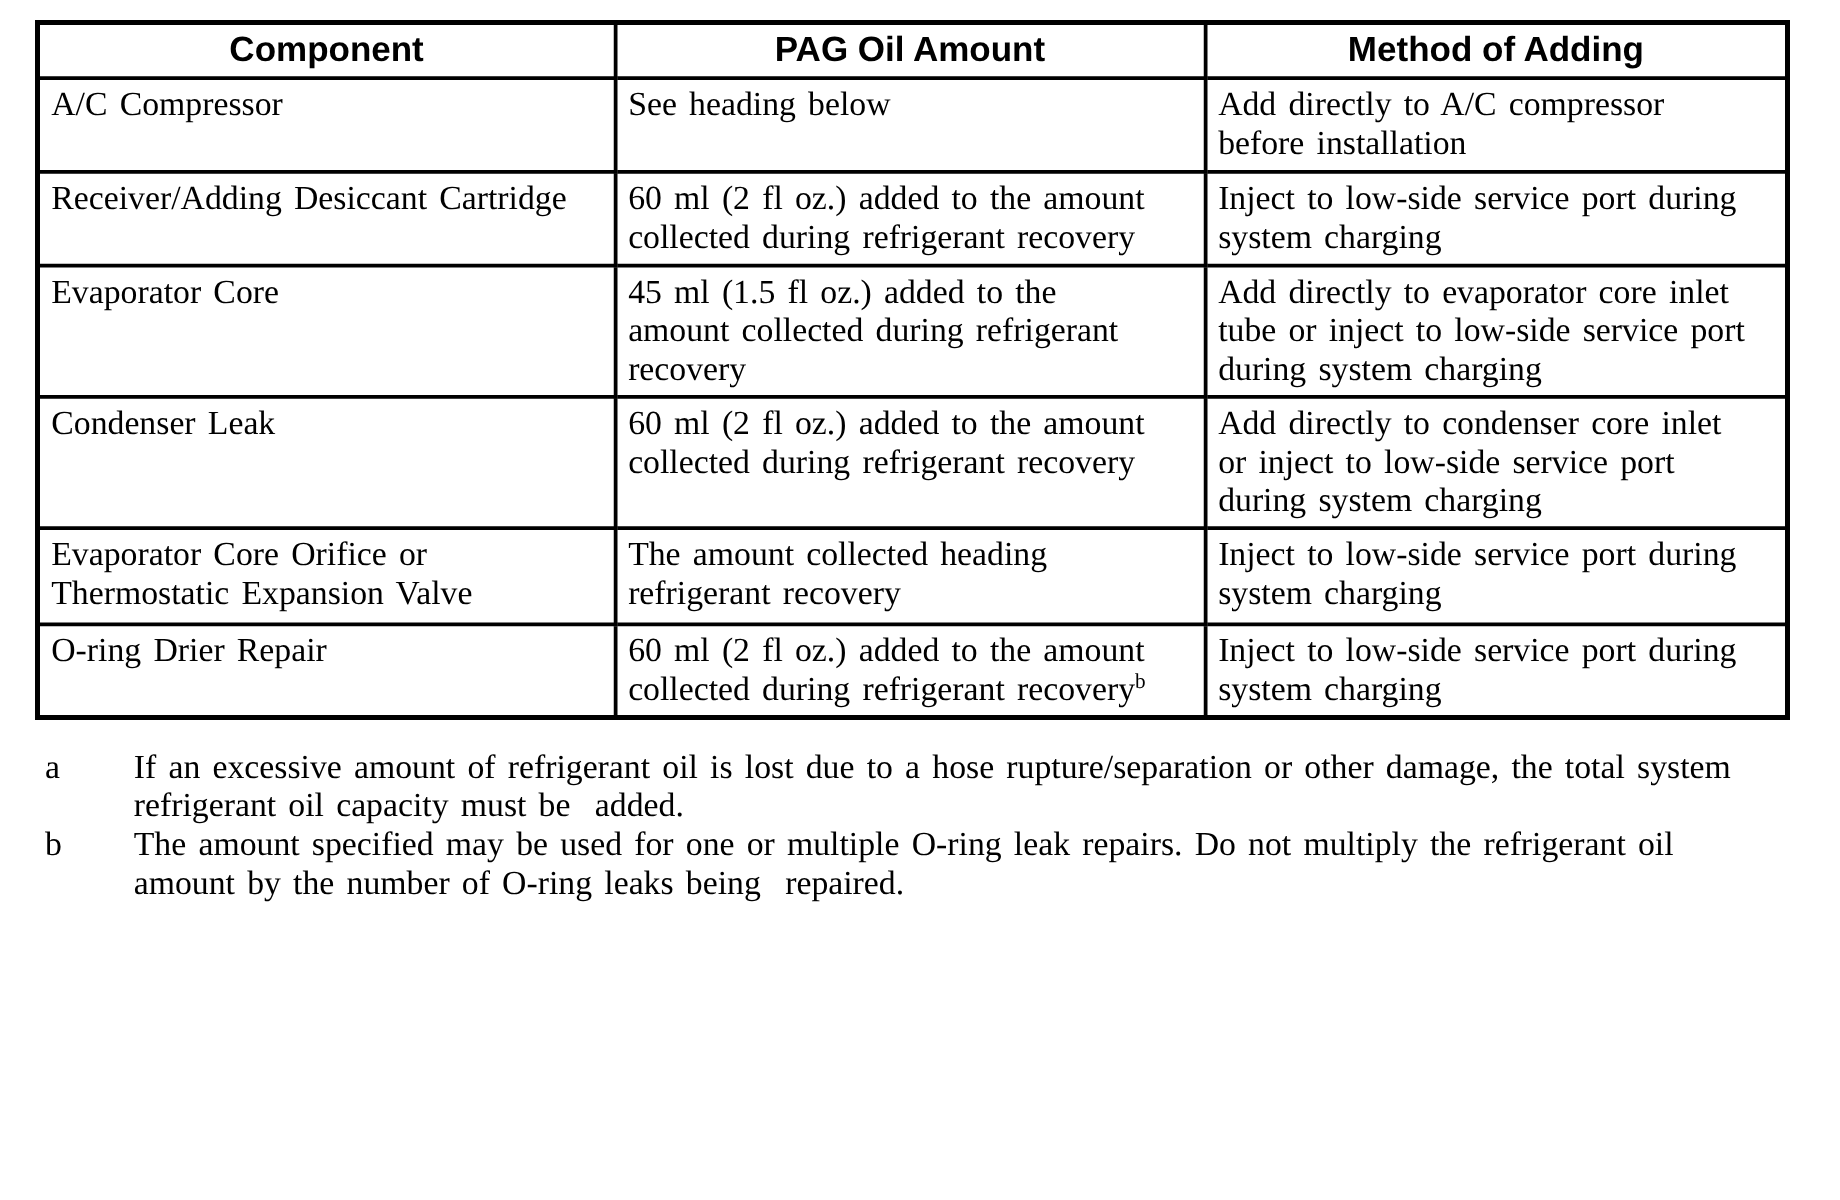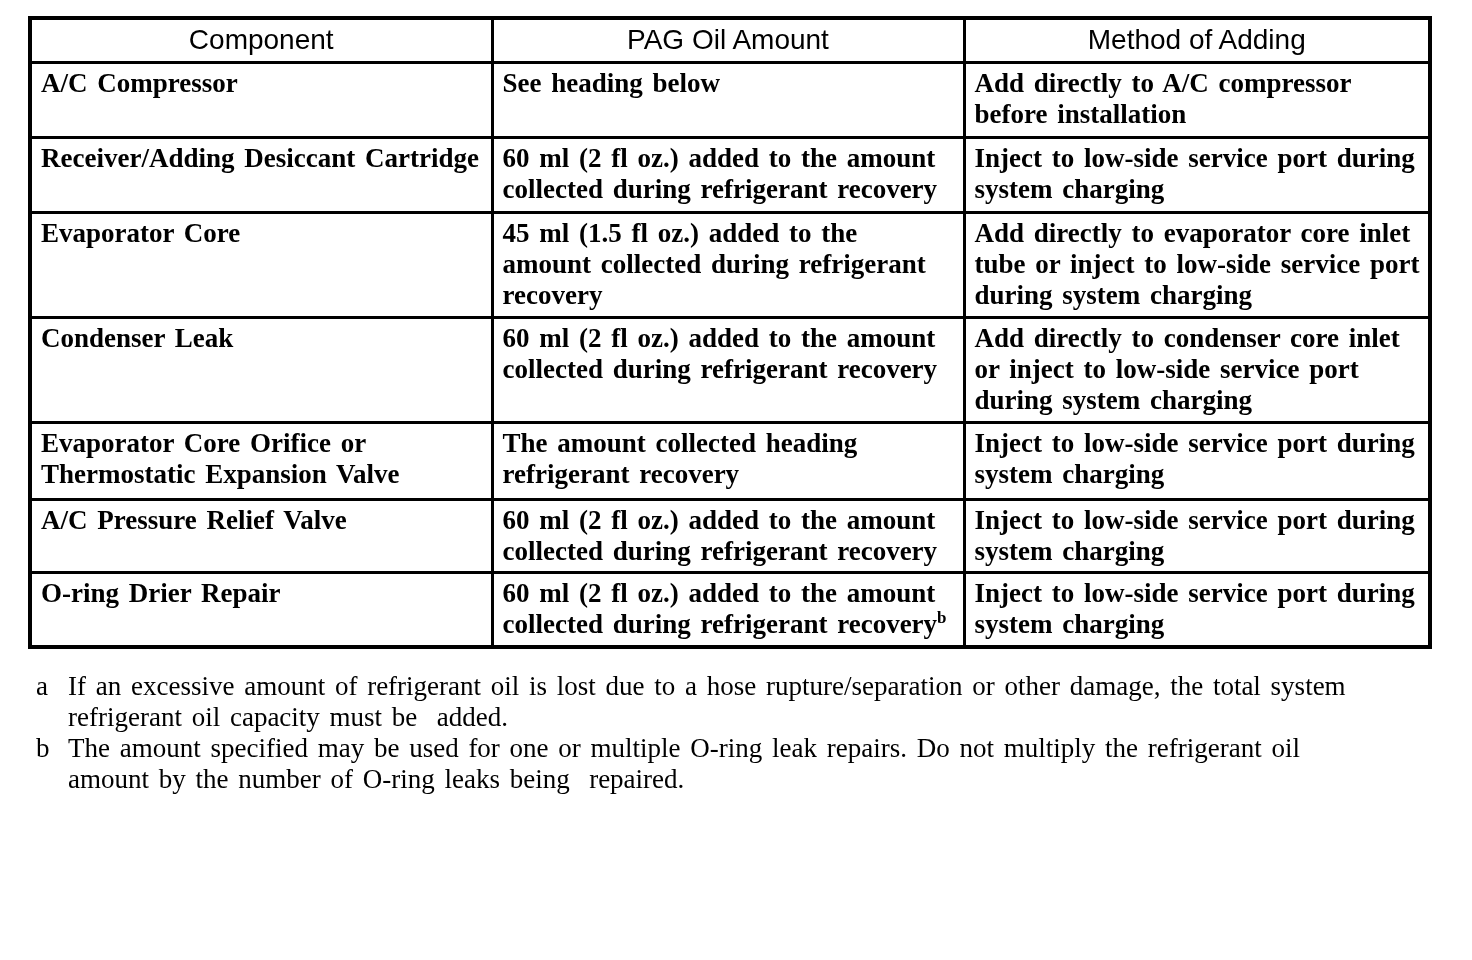--- a/index.html
+++ b/index.html
@@ -26,32 +26,31 @@
   }
   col.c1 { width: 462px; }
   col.c2 { width: 472px; }
   col.c3 { width: 466px; }
   th, td {
     border: 3px solid #000;
     overflow: hidden;
   }
   th {
     font-family: "Liberation Sans", sans-serif;
-    font-weight: normal;
+    font-weight: bold;
     font-size: 28px;
     text-align: center;
     vertical-align: middle;
     padding: 2px 4px;
     line-height: 32px;
   }
   td {
     vertical-align: top;
     padding: 4px 8px 4px 9px;
     line-height: 31px;
-    font-weight: bold;
   }
   .cell-text {
     white-space: pre-wrap;
     word-spacing: 3px;
   }
   sup.fn-ref {
     font-size: 17px;
     line-height: 0;
     vertical-align: super;
   }
@@ -73,20 +72,21 @@
   }
   .footnote-marker {
     flex: 0 0 40px;
     padding-left: 8px;
     box-sizing: border-box;
   }
   .footnote-text {
     flex: 1 1 auto;
     white-space: pre-wrap;
     word-spacing: 3px;
+    margin-left: 39px;
   }
 </style>
 </head>
 <body>
 
 <div class="page">
 
   <table class="oil-table">
     <colgroup>
       <col class="c1">
@@ -132,27 +132,20 @@
 during system charging</span></td>
       </tr>
       <tr class="h77">
         <td><span class="cell-text">Evaporator Core Orifice or
 Thermostatic Expansion Valve</span></td>
         <td><span class="cell-text">The amount collected heading
 refrigerant recovery</span><sup class="fn-ref"></sup></td>
         <td><span class="cell-text">Inject to low-side service port during
 system charging</span></td>
       </tr>
-      <tr class="h73">
-        <td><span class="cell-text">A/C Pressure Relief Valve</span></td>
-        <td><span class="cell-text">60 ml (2 fl oz.) added to the amount
-collected during refrigerant recovery</span><sup class="fn-ref"></sup></td>
-        <td><span class="cell-text">Inject to low-side service port during
-system charging</span></td>
-      </tr>
       <tr class="h75">
         <td><span class="cell-text">O-ring Drier Repair</span></td>
         <td><span class="cell-text">60 ml (2 fl oz.) added to the amount
 collected during refrigerant recovery</span><sup class="fn-ref">b</sup></td>
         <td><span class="cell-text">Inject to low-side service port during
 system charging</span></td>
       </tr>
     </tbody>
   </table>
 

